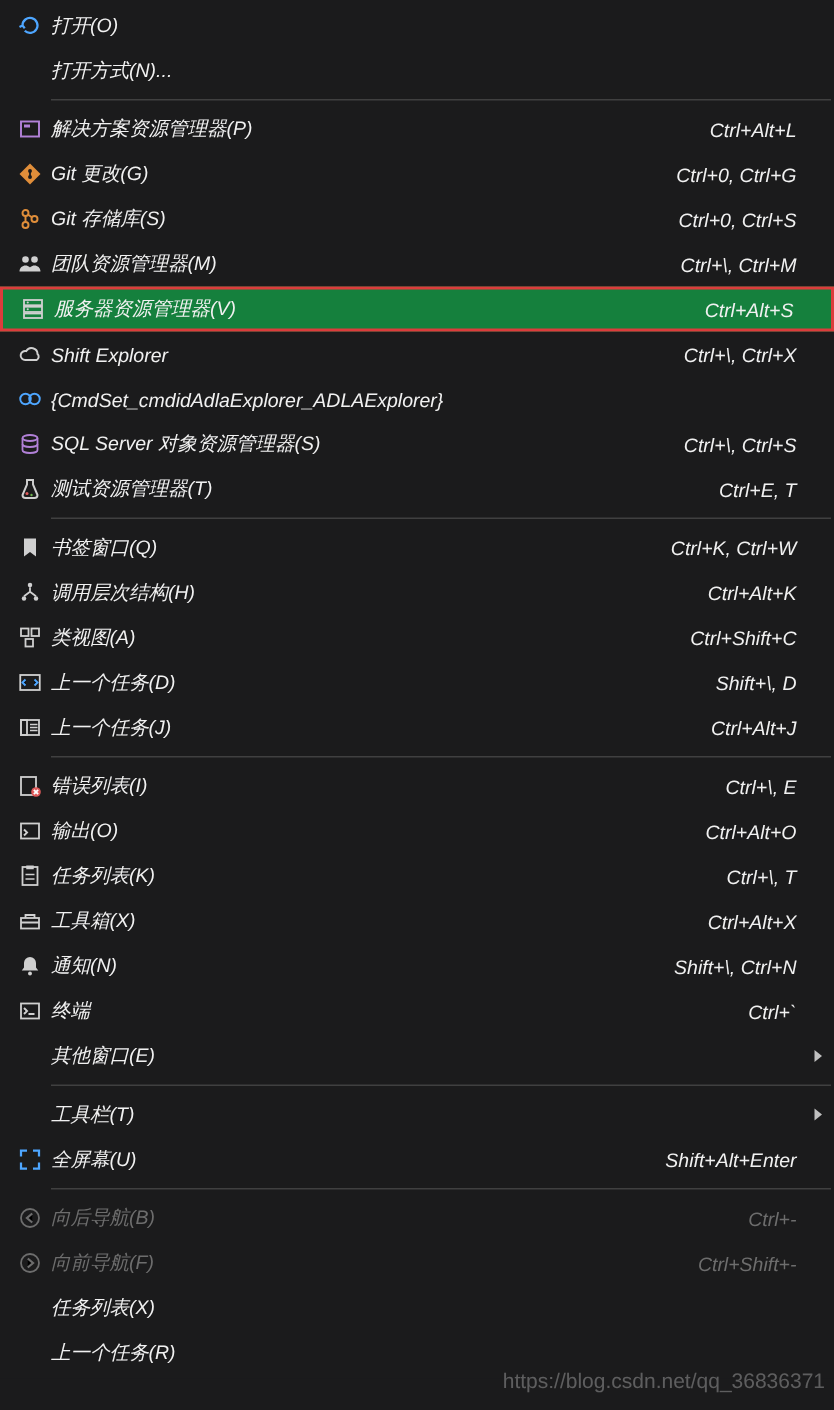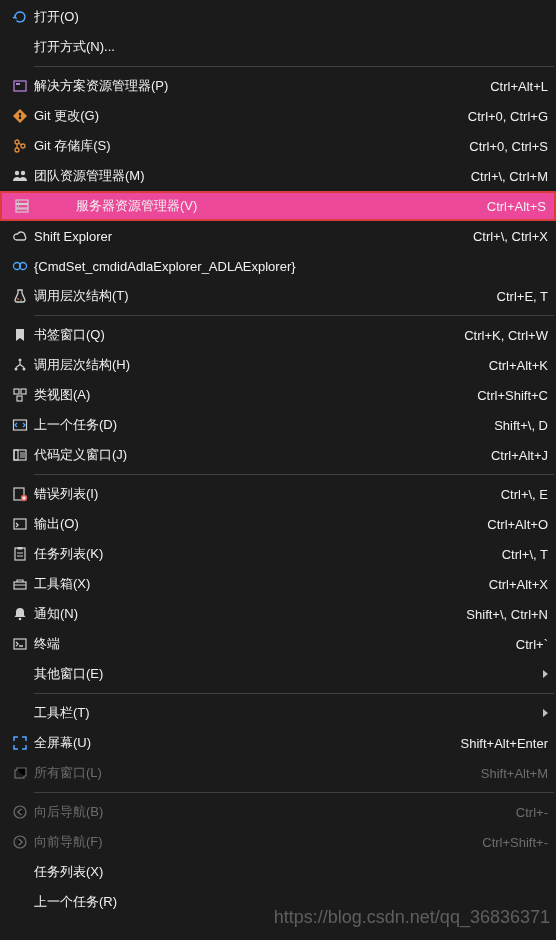--- a/index.html
+++ b/index.html
@@ -15,25 +15,26 @@
   }
   .menu {
     background: #1b1b1c;
     width: 556px;
     padding: 2px 0;
   }
   .menu-item {
     display: flex;
     align-items: center;
     height: 30px;
-    padding: 0 8px 0 6px;
+    padding: 0 25px 0 6px;
     cursor: default;
     position: relative;
-  }
-  .menu-item.hovered { background: #ec4899; gap: 40px; }
+    font-style: italic;
+  }
+  .menu-item.hovered { background: #15803d; }
   .menu-item.disabled .label,
   .menu-item.disabled .shortcut { color: #6d6d6d; }
   .icon-slot {
     width: 28px;
     display: flex;
     justify-content: center;
     align-items: center;
     flex-shrink: 0;
   }
   .icon-slot svg { width: 16px; height: 16px; }
@@ -55,21 +56,21 @@
   }
   .highlight-box {
     border: 2px solid #dc3c3c;
     box-sizing: border-box;
   }
   .watermark {
     position: absolute;
     bottom: 12px;
     right: 6px;
     color: rgba(220,220,220,0.35);
-    font-size: 18px;
+    font-size: 14px;
   }
 </style>
 </head>
 <body>
 
 <div class="menu" id="menu">
     <div class="menu-item">
       <span class="icon-slot">
         <svg viewBox="0 0 16 16">
           <path fill="none" stroke="#4ea6ff" stroke-width="1.5" d="M3 8a5 5 0 1 1 1.5 3.5M3 8l-2 1M3 8l1.5 1.8"></path>
@@ -154,26 +155,37 @@
         <svg viewBox="0 0 16 16">
           <circle cx="5" cy="8" r="3.5" fill="none" stroke="#4ea6ff" stroke-width="1.3"></circle>
           <circle cx="11" cy="8" r="3.5" fill="none" stroke="#4ea6ff" stroke-width="1.3"></circle>
         </svg>
       </span>
       <span class="label">{CmdSet_cmdidAdlaExplorer_ADLAExplorer}</span>
     </div>
     <div class="menu-item">
       <span class="icon-slot">
         <svg viewBox="0 0 16 16">
+          <ellipse cx="8" cy="4" rx="5" ry="2" fill="none" stroke="#b180d7" stroke-width="1.2"></ellipse>
+          <path fill="none" stroke="#b180d7" stroke-width="1.2" d="M3 4v8c0 1.1 2.2 2 5 2s5-.9 5-2V4"></path>
+          <path fill="none" stroke="#b180d7" stroke-width="1.2" d="M3 8c0 1.1 2.2 2 5 2s5-.9 5-2"></path>
+        </svg>
+      </span>
+      <span class="label">SQL Server 对象资源管理器(S)</span>
+      <span class="shortcut">Ctrl+\, Ctrl+S</span>
+    </div>
+    <div class="menu-item">
+      <span class="icon-slot">
+        <svg viewBox="0 0 16 16">
           <path fill="none" stroke="#d0d0d0" stroke-width="1.3" d="M6 2h4v3l3 7a2 2 0 0 1-2 2H5a2 2 0 0 1-2-2l3-7z"></path>
           <circle cx="6" cy="11" r="1" fill="#e05a5a"></circle>
           <circle cx="9" cy="12" r="0.8" fill="#6ab04c"></circle>
         </svg>
       </span>
-      <span class="label">调用层次结构(T)</span>
+      <span class="label">测试资源管理器(T)</span>
       <span class="shortcut">Ctrl+E, T</span>
     </div>
     <div class="separator"></div>
     <div class="menu-item">
       <span class="icon-slot">
         <svg viewBox="0 0 16 16">
           <path fill="#d0d0d0" d="M4 2h8v12l-4-3-4 3z"></path>
         </svg>
       </span>
       <span class="label">书签窗口(Q)</span>
@@ -213,21 +225,21 @@
       <span class="shortcut">Shift+\, D</span>
     </div>
     <div class="menu-item">
       <span class="icon-slot">
         <svg viewBox="0 0 16 16">
           <rect x="2" y="3" width="12" height="10" fill="none" stroke="#d0d0d0" stroke-width="1.2"></rect>
           <rect x="2" y="3" width="4" height="10" fill="none" stroke="#d0d0d0" stroke-width="1.2"></rect>
           <path stroke="#d0d0d0" d="M8 6h5M8 8h5M8 10h5"></path>
         </svg>
       </span>
-      <span class="label">代码定义窗口(J)</span>
+      <span class="label">上一个任务(J)</span>
       <span class="shortcut">Ctrl+Alt+J</span>
     </div>
     <div class="separator"></div>
     <div class="menu-item">
       <span class="icon-slot">
         <svg viewBox="0 0 16 16">
           <rect x="2" y="2" width="10" height="12" fill="none" stroke="#d0d0d0" stroke-width="1.2"></rect>
           <circle cx="12" cy="12" r="3.2" fill="#e05a5a"></circle>
           <path stroke="#fff" stroke-width="1.3" d="M10.6 10.6l2.8 2.8M13.4 10.6l-2.8 2.8"></path>
         </svg>
@@ -298,30 +310,20 @@
       <span class="submenu-arrow"></span>
     </div>
     <div class="menu-item">
       <span class="icon-slot">
         <svg viewBox="0 0 16 16">
           <path stroke="#4ea6ff" stroke-width="1.5" fill="none" d="M2 6V2h4M14 6V2h-4M2 10v4h4M14 10v4h-4"></path>
         </svg>
       </span>
       <span class="label">全屏幕(U)</span>
       <span class="shortcut">Shift+Alt+Enter</span>
-    </div>
-    <div class="menu-item disabled">
-      <span class="icon-slot">
-        <svg viewBox="0 0 16 16">
-          <rect x="3" y="5" width="9" height="8" fill="none" stroke="#6d6d6d" stroke-width="1.2"></rect>
-          <path stroke="#6d6d6d" stroke-width="1.2" d="M5 5V3h9v8h-2"></path>
-        </svg>
-      </span>
-      <span class="label">所有窗口(L)</span>
-      <span class="shortcut">Shift+Alt+M</span>
     </div>
     <div class="separator"></div>
     <div class="menu-item disabled">
       <span class="icon-slot">
         <svg viewBox="0 0 16 16">
           <circle cx="8" cy="8" r="6" fill="none" stroke="#6d6d6d" stroke-width="1.2"></circle>
           <path stroke="#6d6d6d" stroke-width="1.5" d="M9.5 5L6 8l3.5 3"></path>
         </svg>
       </span>
       <span class="label">向后导航(B)</span>

